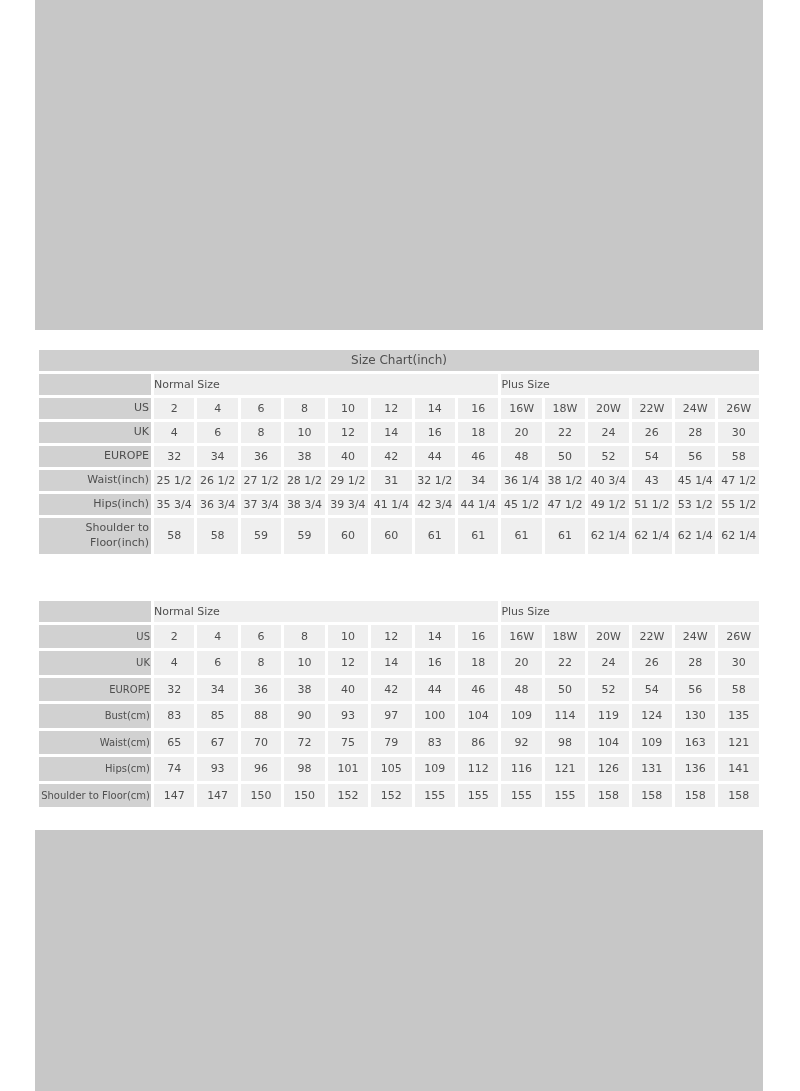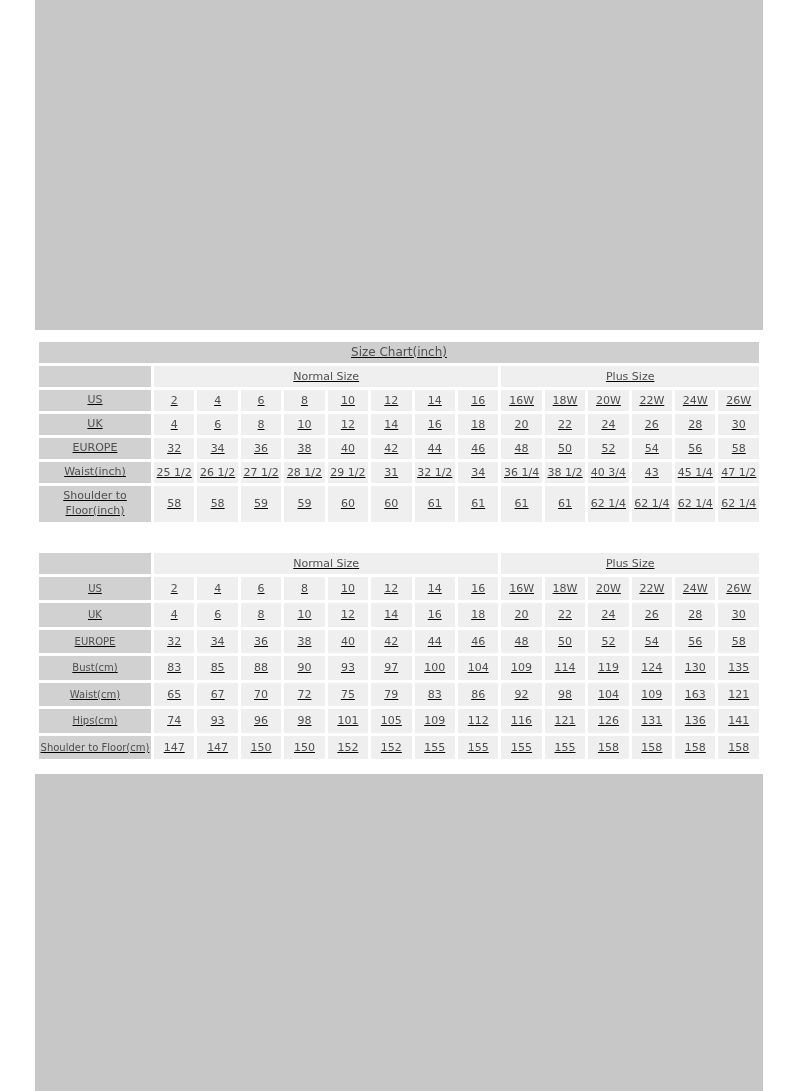--- a/index.html
+++ b/index.html
@@ -34,47 +34,46 @@
   .content-strip {
     position: absolute;
     left: 0;
     top: 330px;
     width: 728px;
     background: var(--panel-white, #ffffff);
     padding: 1px 0 4px 0;
   }
   table.size-table {
     width: 726px;
-    margin: 8px 1px;
+    margin: 16px 1px;
     border-collapse: separate;
     border-spacing: 3px;
     table-layout: fixed;
-    text-decoration: underline;
   }
   col.label-col { width: 112px; }
   td.title-cell {
     background: var(--title-bar-gray, #cfcfcf);
     text-align: center;
     font-size: 12px;
     color: var(--text-gray, #4f4f4f);
     padding: 3px 0 4px 0;
   }
   td.group-cell {
     background: var(--cell-light-gray, #efefef);
-    text-align: center;
+    text-align: left;
     font-size: 11px;
     color: var(--text-gray, #4f4f4f);
     padding: 4px 0;
   }
   td.corner-cell {
     background: var(--label-cell-gray, #d1d1d1);
   }
   td.label-cell {
     background: var(--label-cell-gray, #d1d1d1);
-    text-align: center;
+    text-align: right;
     font-size: 11px;
     color: var(--text-gray, #4f4f4f);
     padding: 3px 2px;
     line-height: 1.35;
   }
   td.data-cell {
     background: var(--cell-light-gray, #efefef);
     text-align: center;
     font-size: 11px;
     color: var(--text-gray, #4f4f4f);
@@ -186,20 +185,37 @@
               <td class="data-cell">32 1/2</td>
               <td class="data-cell">34</td>
               <td class="data-cell">36 1/4</td>
               <td class="data-cell">38 1/2</td>
               <td class="data-cell">40 3/4</td>
               <td class="data-cell">43</td>
               <td class="data-cell">45 1/4</td>
               <td class="data-cell">47 1/2</td>
             </tr>
             <tr>
+              <td class="label-cell">Hips(inch)</td>
+              <td class="data-cell">35 3/4</td>
+              <td class="data-cell">36 3/4</td>
+              <td class="data-cell">37 3/4</td>
+              <td class="data-cell">38 3/4</td>
+              <td class="data-cell">39 3/4</td>
+              <td class="data-cell">41 1/4</td>
+              <td class="data-cell">42 3/4</td>
+              <td class="data-cell">44 1/4</td>
+              <td class="data-cell">45 1/2</td>
+              <td class="data-cell">47 1/2</td>
+              <td class="data-cell">49 1/2</td>
+              <td class="data-cell">51 1/2</td>
+              <td class="data-cell">53 1/2</td>
+              <td class="data-cell">55 1/2</td>
+            </tr>
+            <tr>
               <td class="label-cell">Shoulder to Floor(inch)</td>
               <td class="data-cell">58</td>
               <td class="data-cell">58</td>
               <td class="data-cell">59</td>
               <td class="data-cell">59</td>
               <td class="data-cell">60</td>
               <td class="data-cell">60</td>
               <td class="data-cell">61</td>
               <td class="data-cell">61</td>
               <td class="data-cell">61</td>

